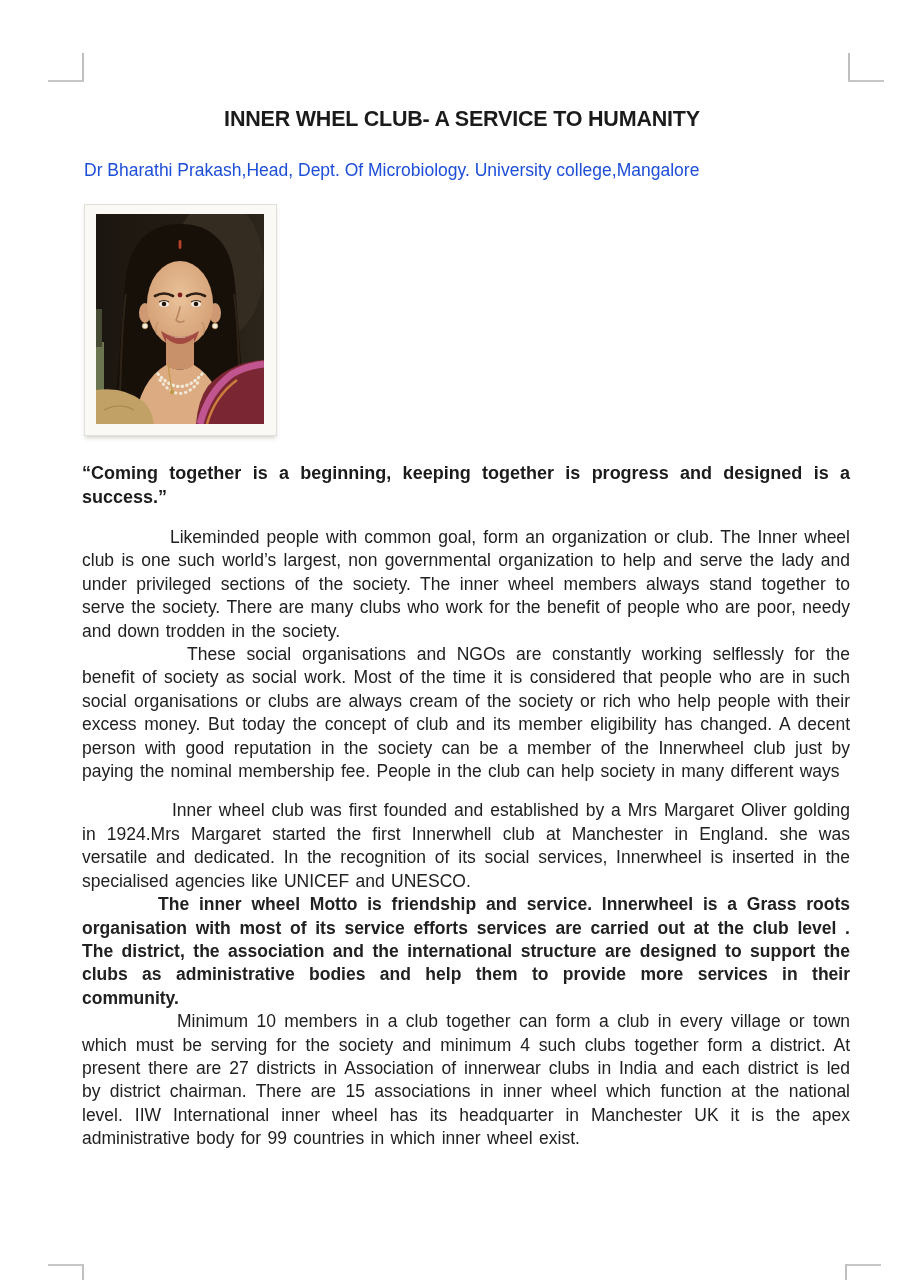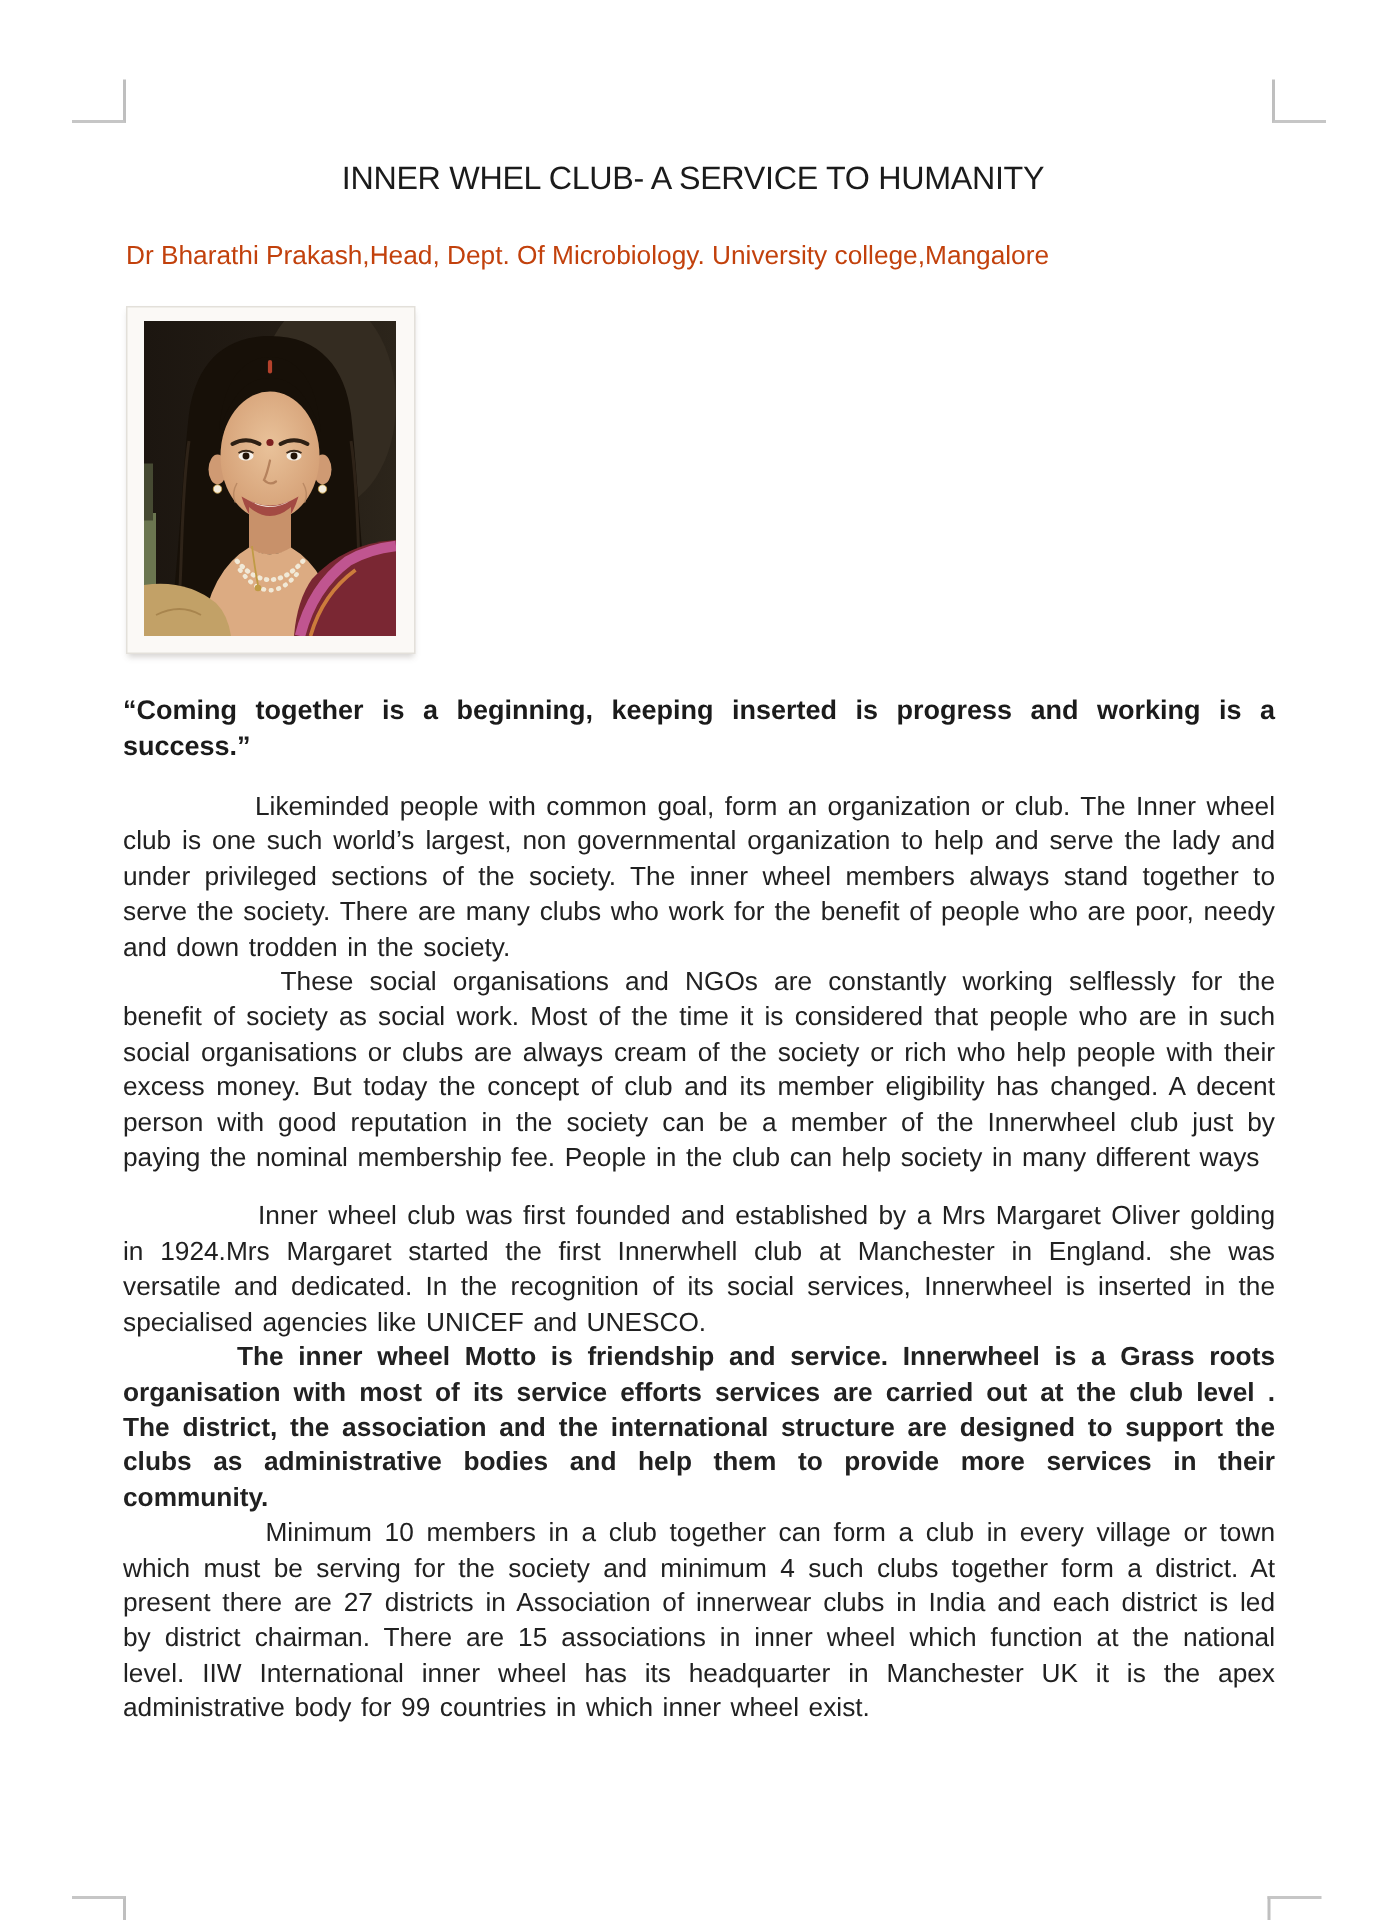--- a/index.html
+++ b/index.html
@@ -20,31 +20,31 @@
   .crop-bl { left: 48px;  top: 1264px; height: 16px; border-right: 2px solid #bfbfbf; border-top: 2px solid #c6c6c6; }
   .crop-br { left: 845px; top: 1264px; height: 16px; border-left: 2px solid #bfbfbf;  border-top: 2px solid #c6c6c6; }
 
   
   .doc-title {
     position: absolute;
     top: 107px; left: 0; width: 924px;
     margin: 0;
     text-align: center;
     font-size: 21.5px;
-    font-weight: 400;
+    font-weight: 700;
     letter-spacing: -0.2px;
     color: #1b1b1b;
   }
   .byline {
     position: absolute;
     top: 160px; left: 84px; width: 780px;
     margin: 0;
     font-size: 17.5px;
     font-weight: 400;
-    color: #c2410c;
+    color: #1d4ed8;
   }
   .quote {
     position: absolute;
     top: 461px; left: 82px; width: 768px;
     margin: 0;
     font-size: 18px;
     font-weight: 700;
     line-height: 24px;
     text-align: justify;
     color: #1b1b1b;
@@ -155,21 +155,21 @@
       <path d="M 104,210 Q 112,178 136,160 Q 150,152 168,150" stroke="#c05590" stroke-width="7" fill="none"></path>
       <path d="M 111,210 Q 119,182 141,166" stroke="#cc7c3c" stroke-width="2.5" fill="none"></path>
 
       <path d="M 62,160 Q 84,185 106,160" stroke="#f1e9d7" stroke-width="3.2" fill="none" stroke-linecap="round" stroke-dasharray="0.5 4.2"></path>
       <path d="M 64,166 Q 84,193 104,166" stroke="#f1e9d7" stroke-width="3" fill="none" stroke-linecap="round" stroke-dasharray="0.5 4.6"></path>
       <path d="M 72,150 Q 74,166 76,176" stroke="#c09b45" stroke-width="1.2" fill="none"></path>
       <circle cx="76" cy="178" r="2.2" fill="#c09b45"></circle>
     </svg>
   </figure>
 
-  <p class="quote">“Coming together is a beginning, keeping inserted is progress and  working is a success.”</p>
+  <p class="quote">“Coming together is a beginning, keeping together is progress and  designed is a success.”</p>
 
   <div class="content">
     <p class="p1">Likeminded people with common goal, form an organization or club. The Inner wheel club is one such world’s largest, non governmental organization to help and serve the lady and under privileged sections of the society. The inner wheel members always stand together  to serve the society. There are many clubs who work for the benefit of people who are poor, needy  and down trodden in the society.</p>
     <p class="p2">These social organisations and NGOs are constantly working selflessly for the benefit of society as social work.  Most of the time it is considered that people who are in such social organisations or clubs  are always  cream of the society or rich who help people with their excess money. But today the concept of club and its member eligibility has changed. A decent person with good reputation in the society can be a member of the Innerwheel club just by paying the nominal membership fee. People in the club can  help society in many  different  ways</p>
     <p class="p3">Inner wheel club was first founded and established by a Mrs Margaret Oliver golding in 1924.Mrs Margaret started the first Innerwhell club at Manchester in England. she was versatile and dedicated. In the recognition of its social services, Innerwheel is  inserted in the specialised agencies like UNICEF and UNESCO.</p>
     <p class="p4">The inner wheel Motto is friendship and service. Innerwheel is a Grass roots organisation with most of its service efforts services are carried out  at the club level . The district, the association and the international structure are designed to support the clubs as administrative bodies and help them to provide more services in their community.</p>
     <p class="p5">Minimum 10 members in a club together can form a club in every village or town which must be serving for the society and minimum 4 such clubs together form a district. At present there are 27 districts in Association of innerwear clubs in India and each district is led by district chairman. There are 15 associations in inner wheel which function at the national level. IIW International inner wheel has its headquarter in Manchester UK it is the apex administrative body for 99 countries in which inner wheel exist.</p>
   </div>
 
 </div>

